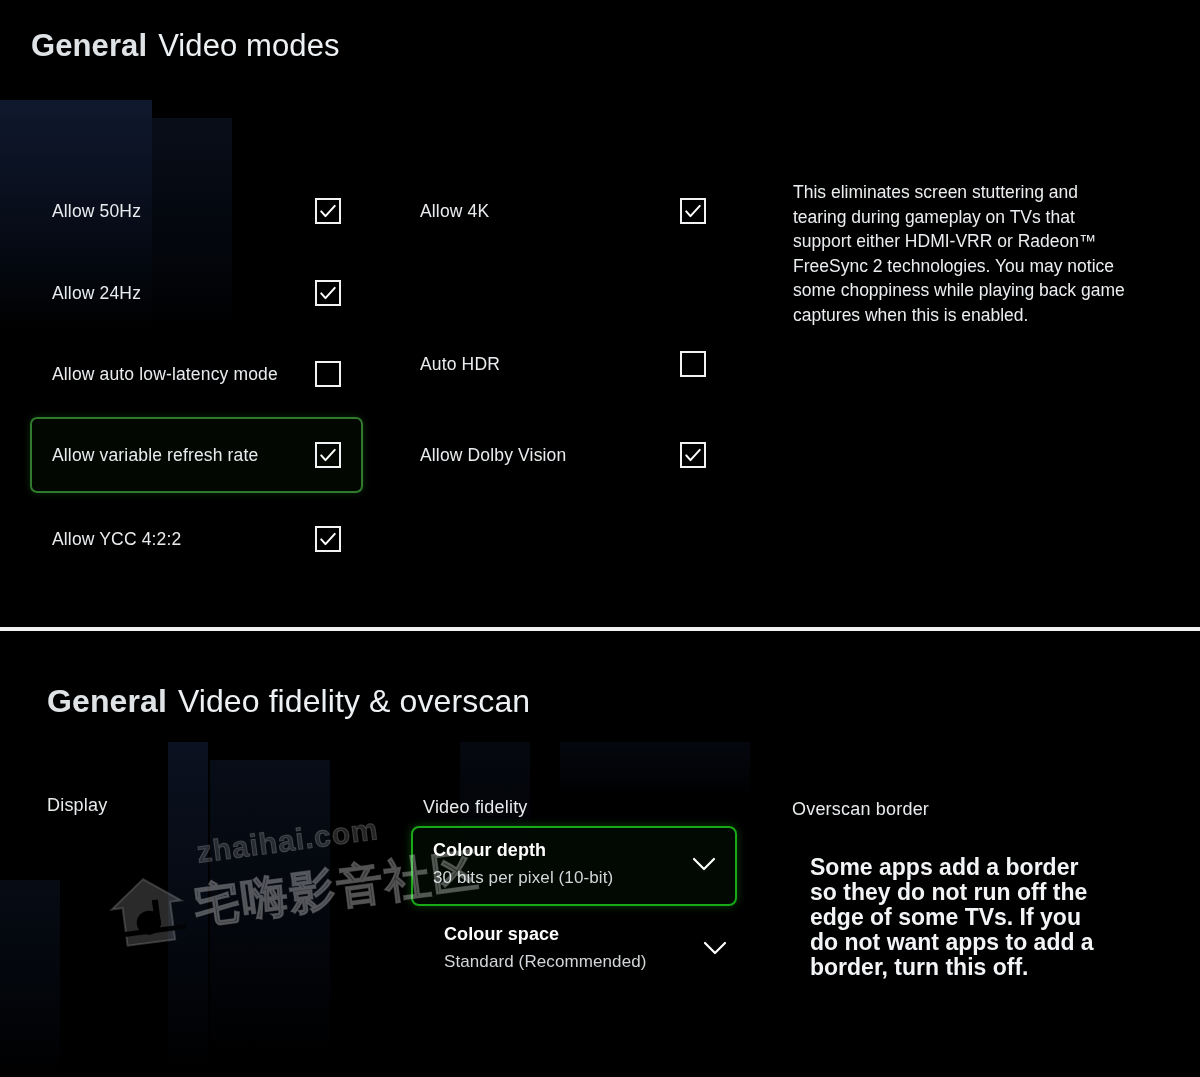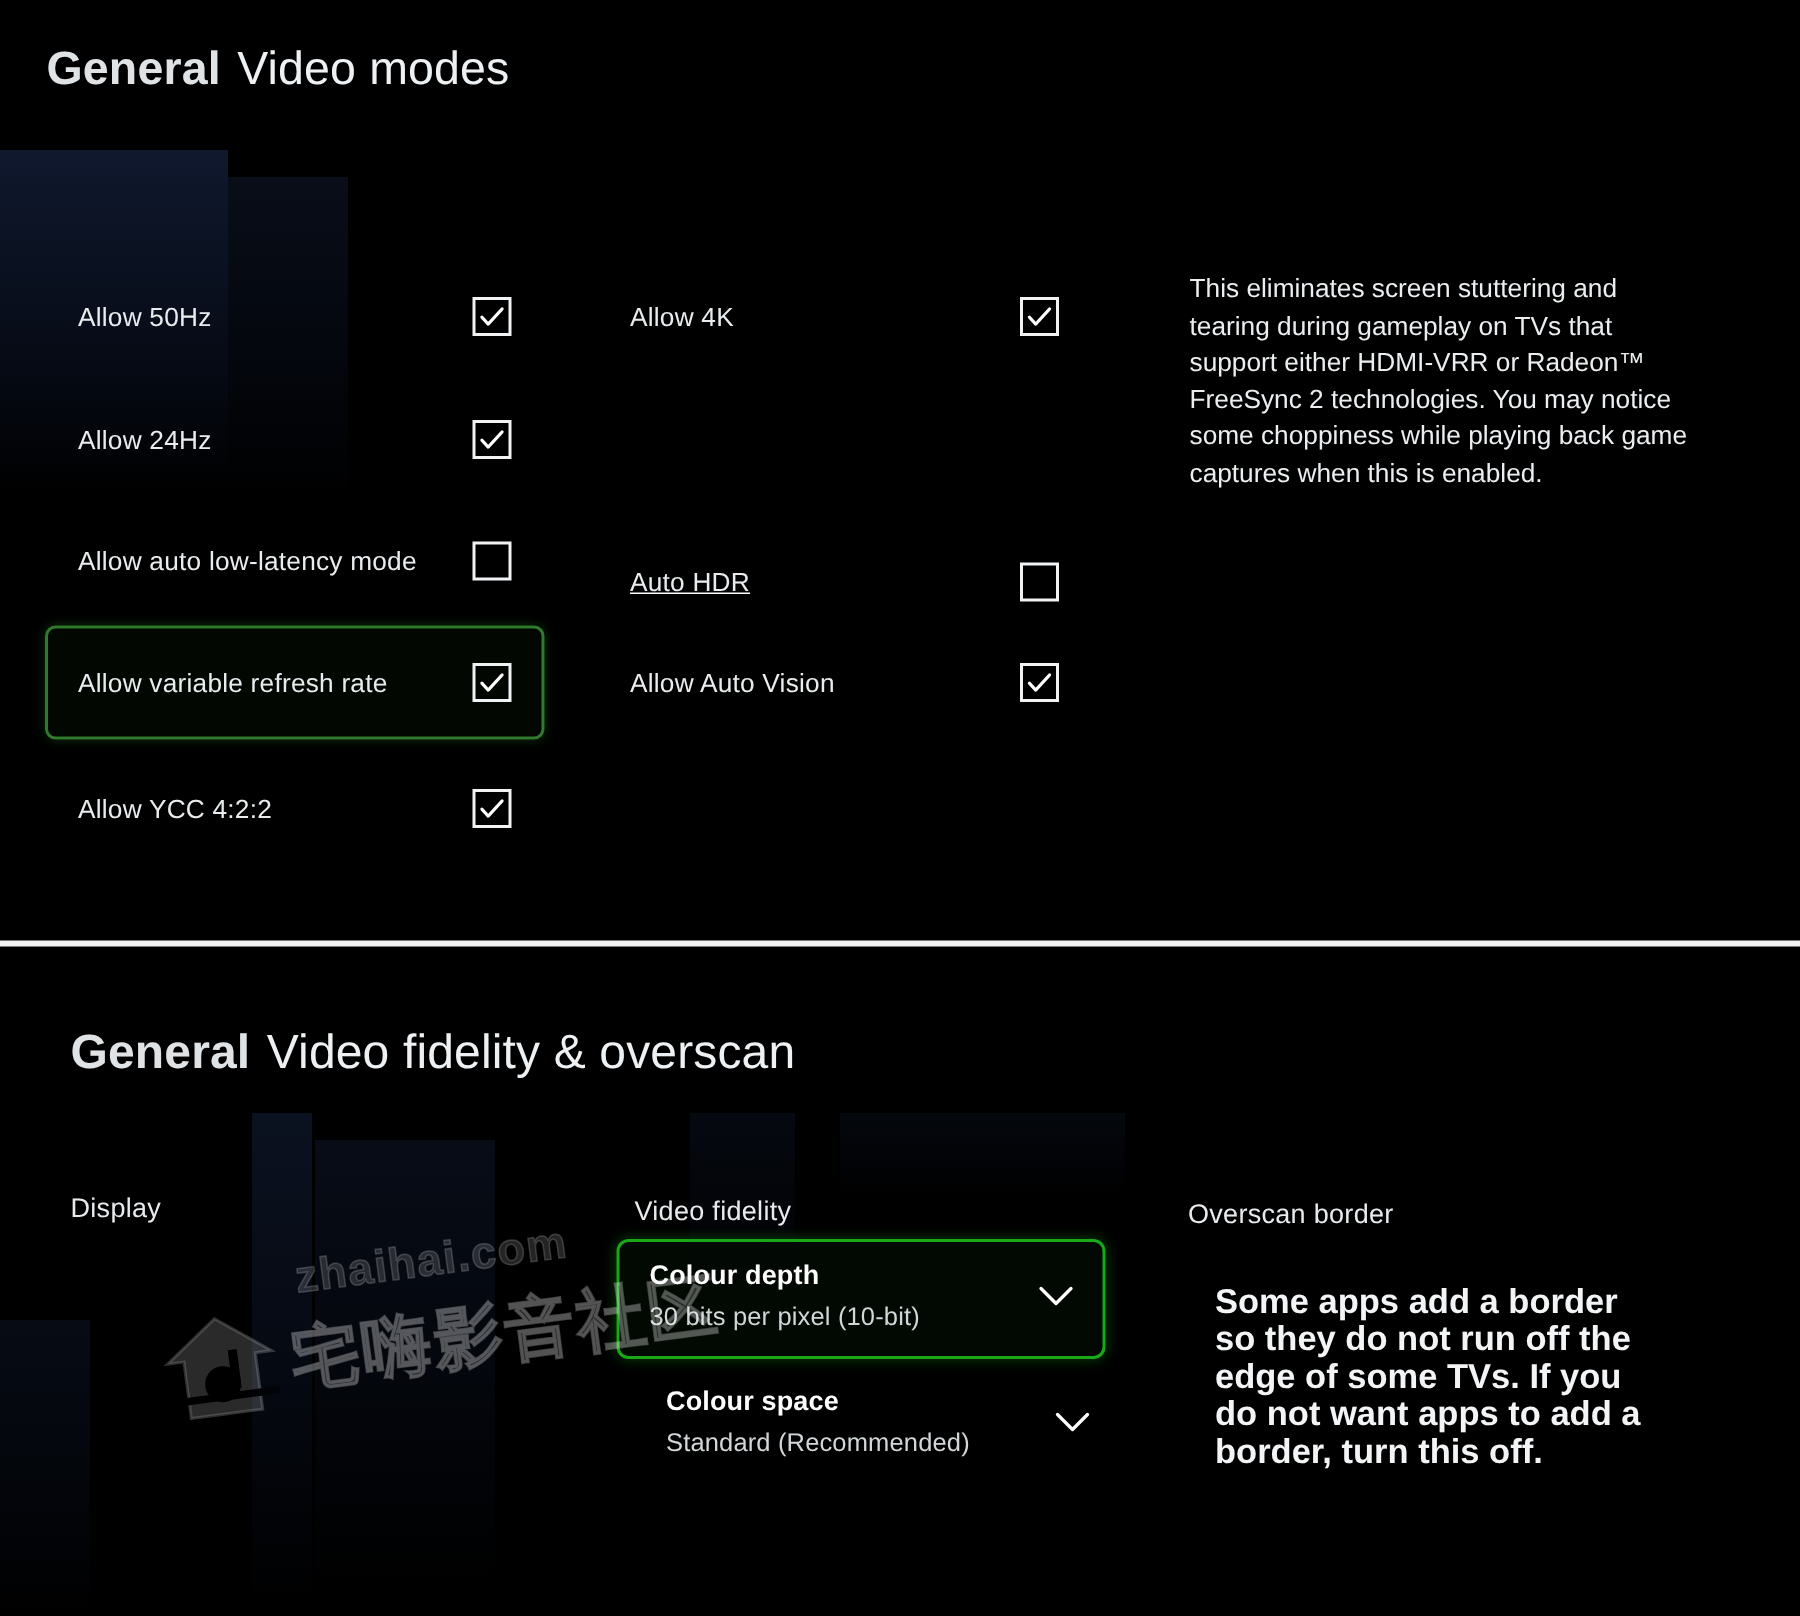--- a/index.html
+++ b/index.html
@@ -275,27 +275,27 @@
   <div class="chk-row" style="left:420px; top:187px; width:286px;">
     <span class="chk-label">Allow 4K</span>
     <span class="chk-box" style="left:260px; top:11px;">
       <svg viewBox="0 0 26 26">
           <path d="M5 13.5 L10 19 L21 7" fill="none" stroke="#ffffff" stroke-width="2.4" stroke-linecap="round" stroke-linejoin="round"></path>
         </svg>
     </span>
   </div>
 
 
-  <div class="chk-row" style="left:420px; top:364px; width:286px;text-decoration:underline;">
+  <div class="chk-row" style="left:420px; top:340px; width:286px;">
     <span class="chk-label">Auto HDR</span>
     <span class="chk-box" style="left:260px; top:11px;"></span>
   </div>
 
   <div class="chk-row" style="left:420px; top:431px; width:286px;">
-    <span class="chk-label">Allow Auto Vision</span>
+    <span class="chk-label">Allow Dolby Vision</span>
     <span class="chk-box" style="left:260px; top:11px;">
       <svg viewBox="0 0 26 26">
           <path d="M5 13.5 L10 19 L21 7" fill="none" stroke="#ffffff" stroke-width="2.4" stroke-linecap="round" stroke-linejoin="round"></path>
         </svg>
     </span>
   </div>
 
   <p class="desc" id="vrr-description">This eliminates screen stuttering and tearing during gameplay on TVs that support either HDMI-VRR or Radeon™ FreeSync 2 technologies. You may notice some choppiness while playing back game captures when this is enabled.</p>
 </section>
 

